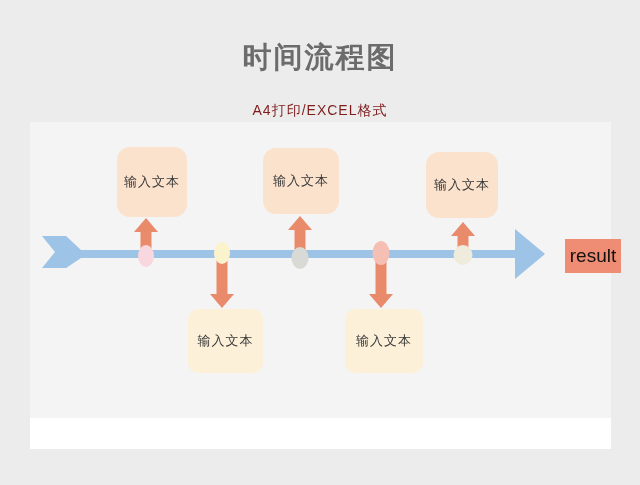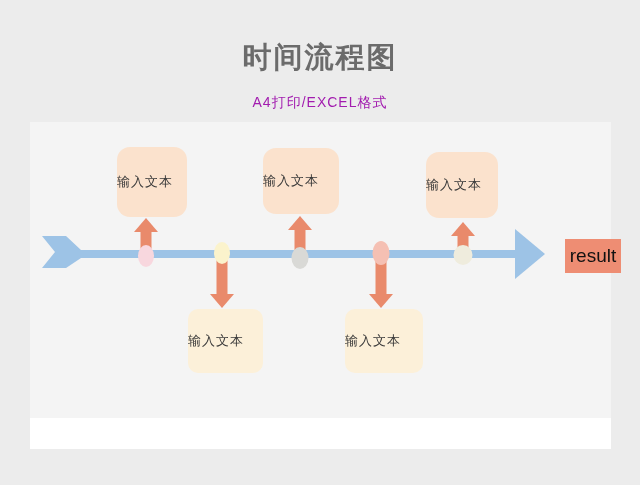--- a/index.html
+++ b/index.html
@@ -9,34 +9,34 @@
     font-family:"Liberation Sans","DejaVu Sans",sans-serif;
     position:relative;overflow:hidden;
   }
   .stage{position:absolute;left:0;top:0;width:640px;height:414px;}
   .hdr{position:absolute;left:0;top:0;width:640px;text-align:center;}
   .title{
     margin-top:38px;
     font-size:29px;font-weight:bold;color:#6b6b6b;letter-spacing:2px;
   }
   .subtitle{
-    margin-top:16px;
-    font-size:14px;color:#a21caf;letter-spacing:1px;
+    margin-top:24px;
+    font-size:14px;color:#7f1d1d;letter-spacing:1px;
   }
   .card{
     position:absolute;left:30px;top:122px;width:581px;height:327px;
     background:#ffffff;
   }
   .canvas{
     position:absolute;left:0;top:0;width:581px;height:296px;
     background:#f4f4f4;
   }
   .canvas svg{position:absolute;left:0;top:0;}
   .node{
-    position:absolute;display:flex;align-items:center;justify-content:flex-start;
+    position:absolute;display:flex;align-items:center;justify-content:center;
     font-size:13px;color:#3a3a3a;letter-spacing:1px;text-align:center;font-family:Liberation Mono, monospace;
   }
   .node.top{background:#FBE2CD;border-radius:13px;}
   .node.bottom{background:#FCF0D9;border-radius:10px;}
   .n1{left:87px;top:25px;width:70px;height:70px;}
   .n2{left:233px;top:26px;width:76px;height:66px;}
   .n3{left:396px;top:30px;width:72px;height:66px;}
   .n4{left:158px;top:187px;width:75px;height:64px;}
   .n5{left:315px;top:187px;width:78px;height:64px;}
   .result{

